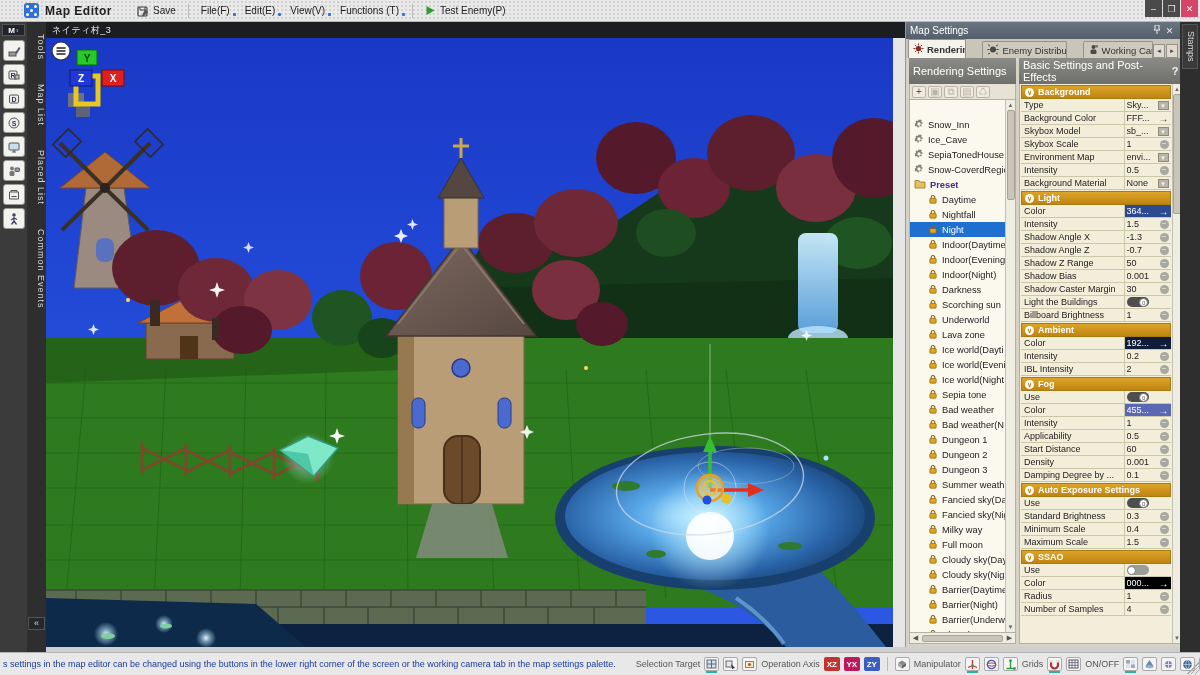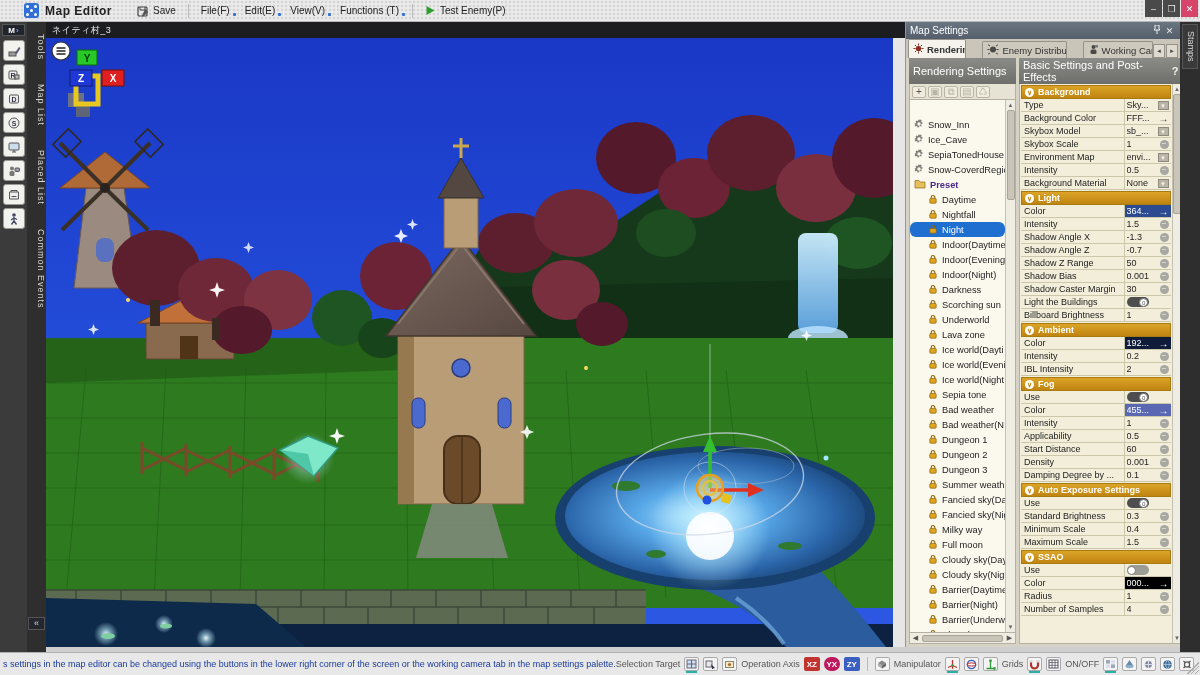--- a/index.html
+++ b/index.html
@@ -78,21 +78,21 @@
   .listtools { height:16px; background:#e6e2d4; border:1px solid #b4b0a2; border-top:none;
     display:flex; align-items:center; gap:2px; padding:0 2px; flex:0 0 auto; }
   .ltool { width:14px; height:12px; border:1px solid #b8b4a6; background:#efebdd; color:#555;
     font-size:10px; line-height:10px; text-align:center; border-radius:2px; }
   .ltool.dim { color:#b8b4a6; }
   .listwrap { flex:1; display:flex; border:1px solid #b4b0a2; border-top:none; min-height:0; background:#fbf8ee; }
   .plist { flex:1; overflow:hidden; padding-top:17px; }
   .prow-item { height:15px; display:flex; align-items:center; gap:4px; font-size:9.3px; color:#222;
     padding-left:4px; white-space:nowrap; overflow:hidden; }
   .prow-item.indent { padding-left:18px; }
-  .prow-item.selected { background:#1f6fd0; color:#fff;border-radius:6px; }
+  .prow-item.selected { background:#1f6fd0; color:#fff; }
   .prow-item.folder { color:#4a2a8a; font-weight:bold; }
   .prow-item svg { flex:0 0 auto; }
   .vscroll { width:10px; background:#efece2; border-left:1px solid #c4c0b2; display:flex;
     flex-direction:column; align-items:center; flex:0 0 auto; }
   .varrow { font-size:6px; color:#666; height:10px; line-height:10px; }
   .vthumb { width:8px; background:#c9c5b8; border:1px solid #a8a496; border-radius:2px; }
   .hscroll { height:11px; background:#efece2; border:1px solid #b4b0a2; border-top:none; display:flex;
     align-items:center; flex:0 0 auto; }
   .harrow { font-size:7px; color:#555; width:11px; text-align:center; }
   .hthumb { height:7px; flex:1; background:#c9c5b8; border:1px solid #a8a496; border-radius:2px; margin:0 1px; }
@@ -125,21 +125,21 @@
   .toggle.off { background:#9c9c96; }
   .toggle.off .knob { left:0.5px; }
 
   
   .edge { position:absolute; left:1180px; top:22px; width:20px; height:630px; background:#2e2e2e; }
   .stamps { writing-mode:vertical-rl; color:#d8d8d8; font-size:9px; background:#3a3a3a;
     border:1px solid #555; padding:6px 1px; margin:2px auto; display:block; width:16px; text-align:center; }
 
   
   .statusbar { position:absolute; left:0; top:652px; width:1200px; height:23px; background:#e8e8e8;
-    border-top:1px solid #b0b0b0; display:flex; align-items:center; font-size:9px; }
+    border-top:1px solid #b0b0b0; display:flex; align-items:center; font-size:9px;gap:20px; }
   .smsg { color:#1a3a9a; padding-left:3px; white-space:nowrap; }
   .sright { margin-left:auto; display:flex; align-items:center; gap:4px; padding-right:14px; }
   .sgl { color:#555; white-space:nowrap; }
   .sic { width:15px; height:14px; background:#f4f4f4; border:1px solid #aaa; border-radius:2px;
     display:flex; align-items:center; justify-content:center; position:relative; }
   .sic.ul::after { content:""; position:absolute; left:1px; right:1px; bottom:-3px; height:2px; background:#2ab0a6; }
   .axisbtn { min-width:16px; height:14px; border-radius:2px; color:#fff; font-size:8px; font-weight:bold;
     display:flex; align-items:center; justify-content:center; padding:0 2px; }
   .ssep { width:1px; height:14px; background:#bbb; margin:0 3px; }
   .grip { position:absolute; right:1px; bottom:1px; width:12px; height:12px;
@@ -1154,21 +1154,21 @@
           </svg>
         </span>
         <span class="sic">
           <svg width="11" height="10" viewBox="0 0 11 10">
             <rect x="1.5" y="2.5" width="8" height="6" fill="#f4e8c8" stroke="#886"></rect>
             <circle cx="5.5" cy="5.5" r="1.6" fill="#a62"></circle>
           </svg>
         </span>
         <span class="sgl">Operation Axis</span>
         <span class="axisbtn" style="background: rgb(194, 52, 48);">XZ</span>
-        <span class="axisbtn" style="background: #be185d; border-radius: 7px;">YX</span>
+        <span class="axisbtn" style="background: #be185d;">YX</span>
         <span class="axisbtn" style="background: rgb(58, 95, 192);">ZY</span>
         <span class="ssep"></span>
         <span class="sic">
           <svg width="12" height="11" viewBox="0 0 12 11">
             <path d="M2 4l4-2.5L10 4 6 6.5z" fill="#888"></path>
             <path d="M2 4v3l4 2.5V6.5z" fill="#aaa"></path>
             <path d="M10 4v3L6 9.5V6.5z" fill="#666"></path>
           </svg>
         </span>
         <span class="sgl">Manipulator</span>

